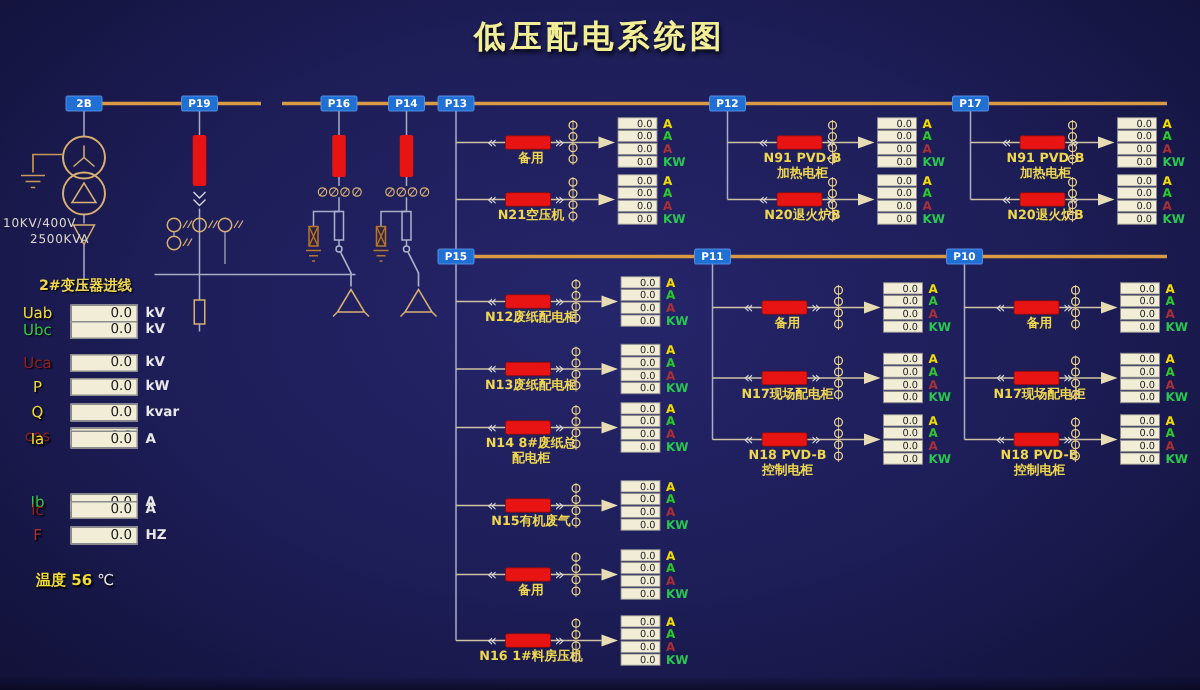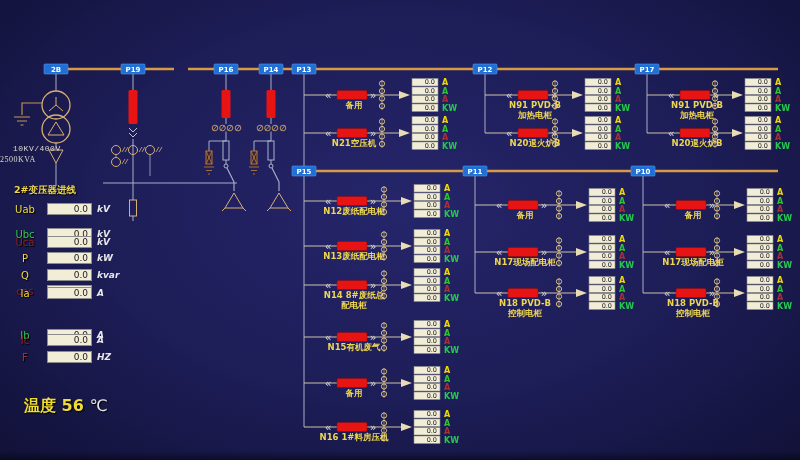--- a/index.html
+++ b/index.html
@@ -9,33 +9,33 @@
     font-family:"DejaVu Sans","Liberation Sans",sans-serif;
   }
   .screen::after{content:'';position:absolute;left:0;right:0;bottom:0;height:9px;
     background:linear-gradient(rgba(5,5,20,0),rgba(5,5,20,.6));pointer-events:none;}
   .title{
     position:absolute;top:10px;left:0;width:100%;text-align:center;
     font-size:21px;font-weight:bold;color:#f2ee96;letter-spacing:3px;
     text-shadow:1px 2px 3px rgba(0,0,0,.85);
   }
   #diagram{position:absolute;left:0;top:0;}
-  .tx-voltage{position:absolute;left:13px;top:144px;width:50px;font-size:8px;color:#ded9cc;letter-spacing:.5px;font-family:Liberation Mono, monospace;}
-  .tx-capacity{position:absolute;left:0;top:155px;width:50px;font-size:8px;color:#ded9cc;letter-spacing:.5px;font-family:Liberation Serif, serif;}
-  .tx-feeder{position:absolute;left:14px;top:184px;width:86px;text-align:left;
+  .tx-voltage{position:absolute;left:2px;top:144px;width:50px;font-size:8px;color:#ded9cc;letter-spacing:.5px;}
+  .tx-capacity{position:absolute;left:20px;top:155px;width:50px;font-size:8px;color:#ded9cc;letter-spacing:.5px;}
+  .tx-feeder{position:absolute;left:14px;top:184px;width:86px;text-align:center;
     font-size:9.5px;font-weight:bold;color:#eed64e;text-shadow:1px 1px 1px #000;}
   #measure-panel{position:absolute;left:8px;top:203px;width:130px;height:170px;}
   .m-row{position:absolute;left:0;height:13px;width:130px;}
   .m-label{position:absolute;left:0;top:0;width:34px;text-align:center;font-size:10px;font-weight:normal;
     text-shadow:1px 1px 1px #000;line-height:13px;}
   .m-box{position:absolute;left:39px;top:0;width:45px;height:12px;background:#f2edd6;
     border:1px solid #8c8c8c;box-sizing:border-box;font-size:9px;color:#1a1a1a;
     text-align:right;padding-right:3px;line-height:10px;}
-  .m-unit{position:absolute;left:89px;top:0;font-size:9px;font-weight:bold;color:#e8e8e8;line-height:13px;font-style:italic;}
-  .temp{position:absolute;left:24px;top:396px;font-size:16px;font-weight:bold;color:#f0dc32;
+  .m-unit{position:absolute;left:89px;top:0;font-size:9px;font-weight:bold;color:#e8e8e8;line-height:13px;}
+  .temp{position:absolute;left:24px;top:380px;font-size:10px;font-weight:bold;color:#f0dc32;
     text-shadow:1px 1px 1px #000;}
   .temp .temp-unit{color:#e8e8e8;font-weight:normal;}
 </style>
 </head>
 <body>
 
 <div class="screen">
   <svg id="diagram" width="800" height="460" viewBox="0 0 800 460">
       <line x1="48" y1="69" x2="174" y2="69" stroke="#d89a45" stroke-width="2.4"></line>
       <line x1="188" y1="69" x2="778" y2="69" stroke="#d89a45" stroke-width="2.4"></line>
@@ -610,30 +610,31 @@
       </g>
       <g>
         <rect x="463" y="166" width="24" height="10" rx="1" fill="#1f6fd4" stroke="#5a96e8" stroke-width="0.6"></rect>
         <text x="475" y="171.5" text-anchor="middle" dominant-baseline="central" font-size="7" font-weight="bold" fill="#ffffff">P11</text>
       </g>
       <g>
         <rect x="631" y="166" width="24" height="10" rx="1" fill="#1f6fd4" stroke="#5a96e8" stroke-width="0.6"></rect>
         <text x="643" y="171.5" text-anchor="middle" dominant-baseline="central" font-size="7" font-weight="bold" fill="#ffffff">P10</text>
       </g>
     </svg>
+  <div class="title">低压配电系统图</div>
   <div class="tx-voltage">10KV/400V</div>
   <div class="tx-capacity">2500KVA</div>
   <div class="tx-feeder">2#变压器进线</div>
   <div id="measure-panel">
       <div class="m-row" style="top: 0px;">
         <span class="m-label" style="color: rgb(240, 220, 50);">Uab</span>
         <div class="m-box">0.0</div>
         <span class="m-unit">kV</span>
       </div>
-      <div class="m-row" style="top: 25px;">
+      <div class="m-row" style="top: 11px;">
         <span class="m-label" style="color: rgb(46, 200, 74);">Ubc</span>
         <div class="m-box">0.0</div>
         <span class="m-unit">kV</span>
       </div>
       <div class="m-row" style="top: 32.8px;">
         <span class="m-label" style="color: rgb(140, 32, 32);">Uca</span>
         <div class="m-box">0.0</div>
         <span class="m-unit">kV</span>
       </div>
       <div class="m-row" style="top: 49.2px;">

